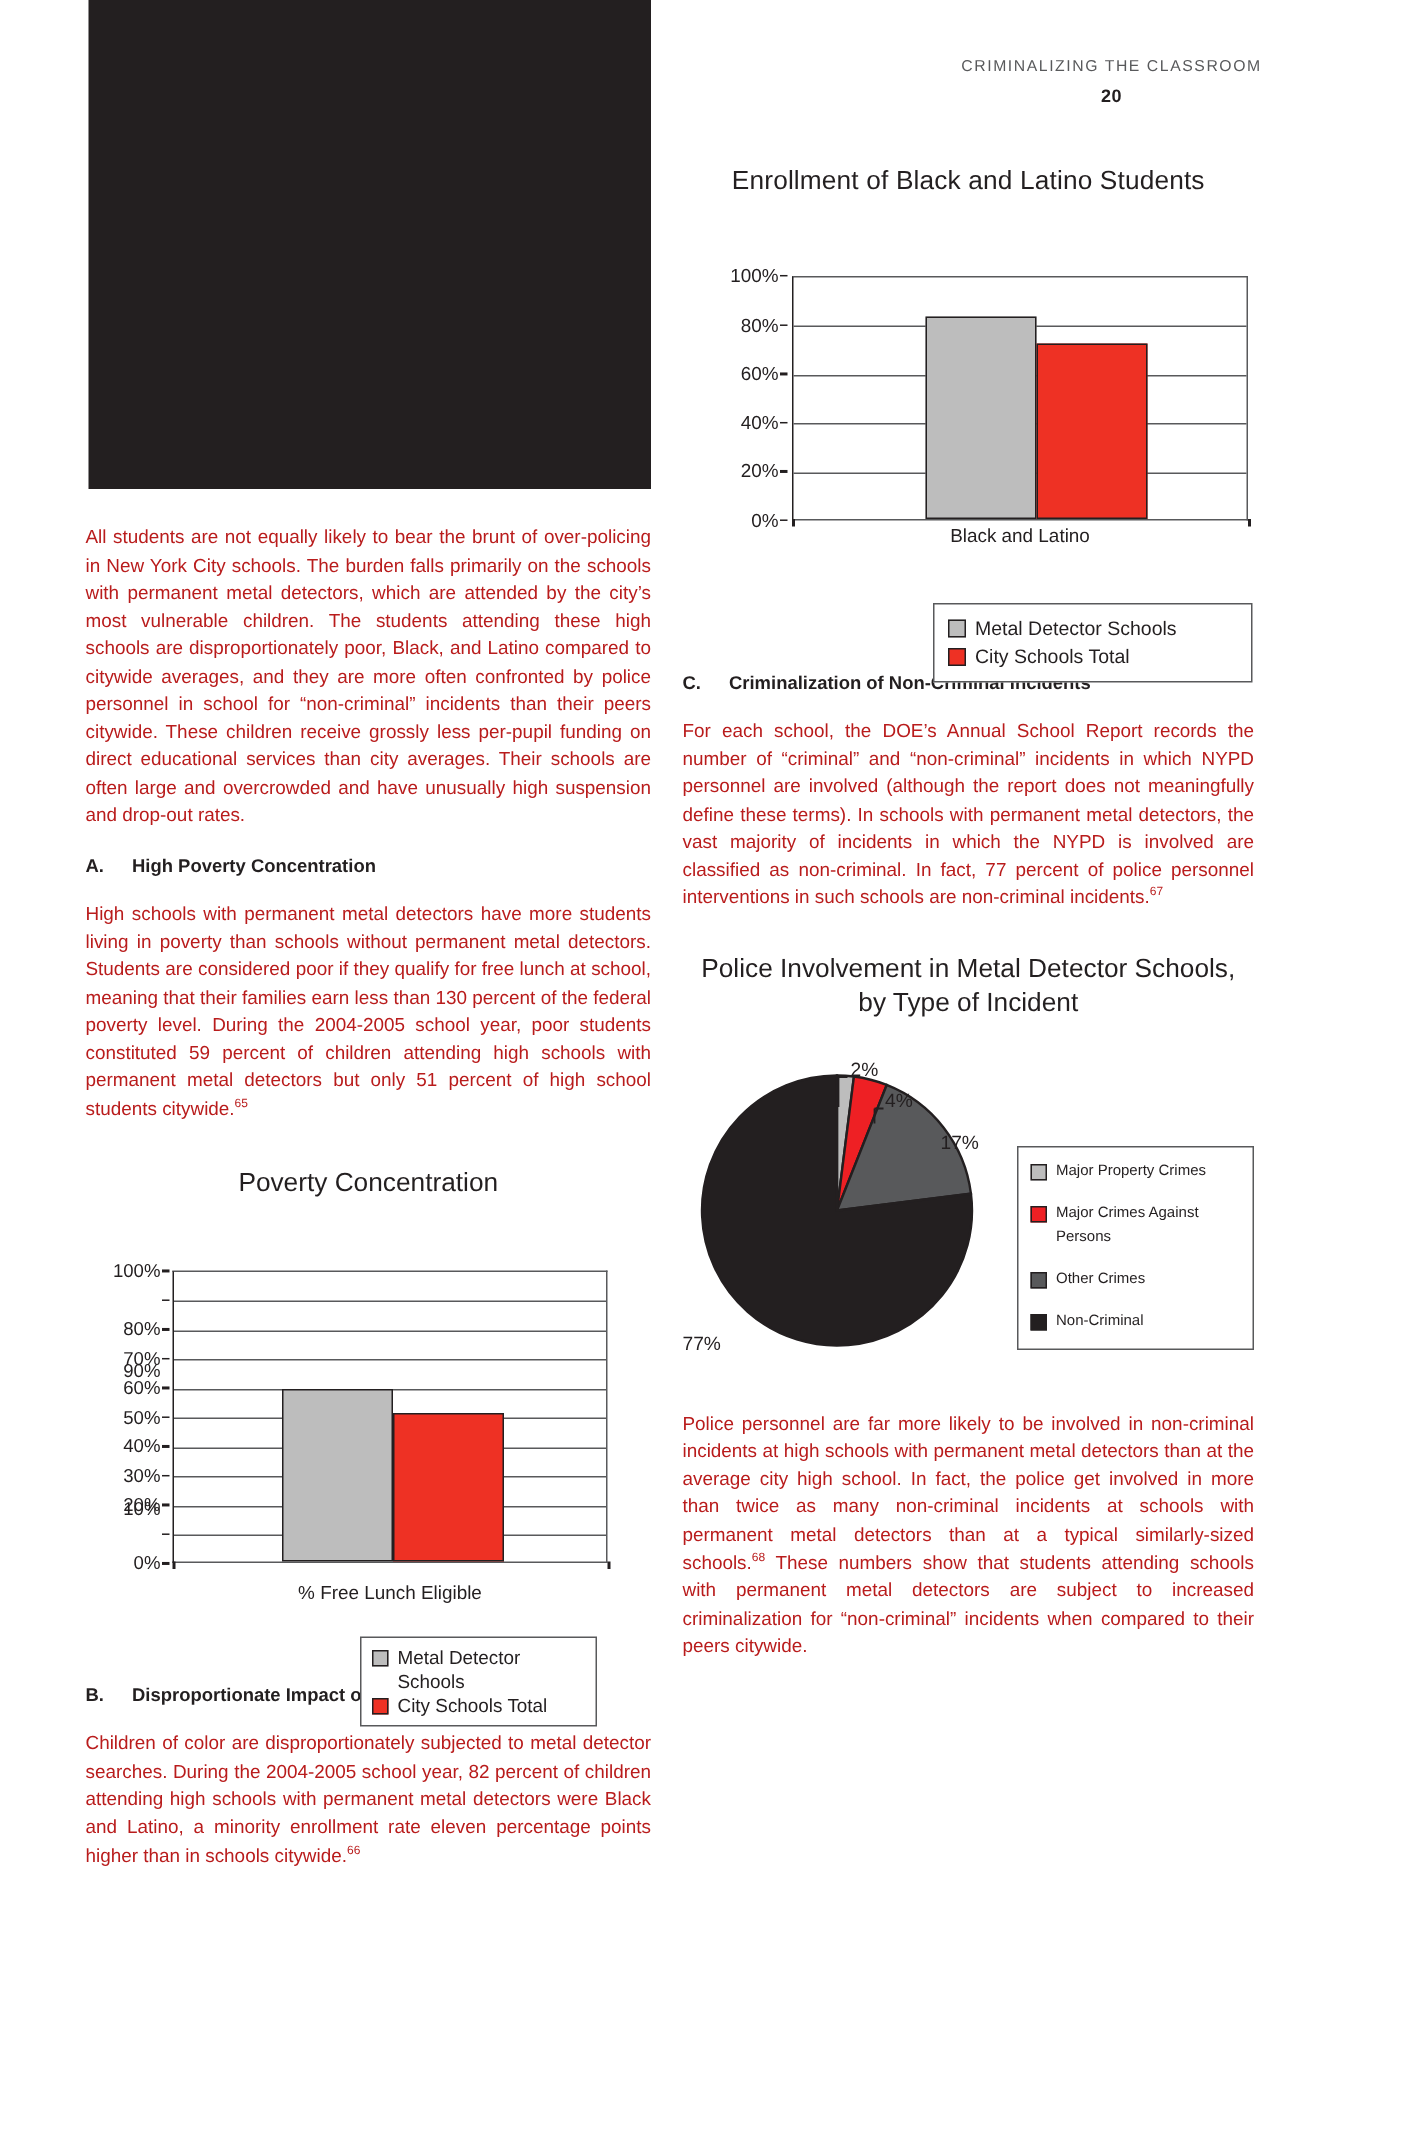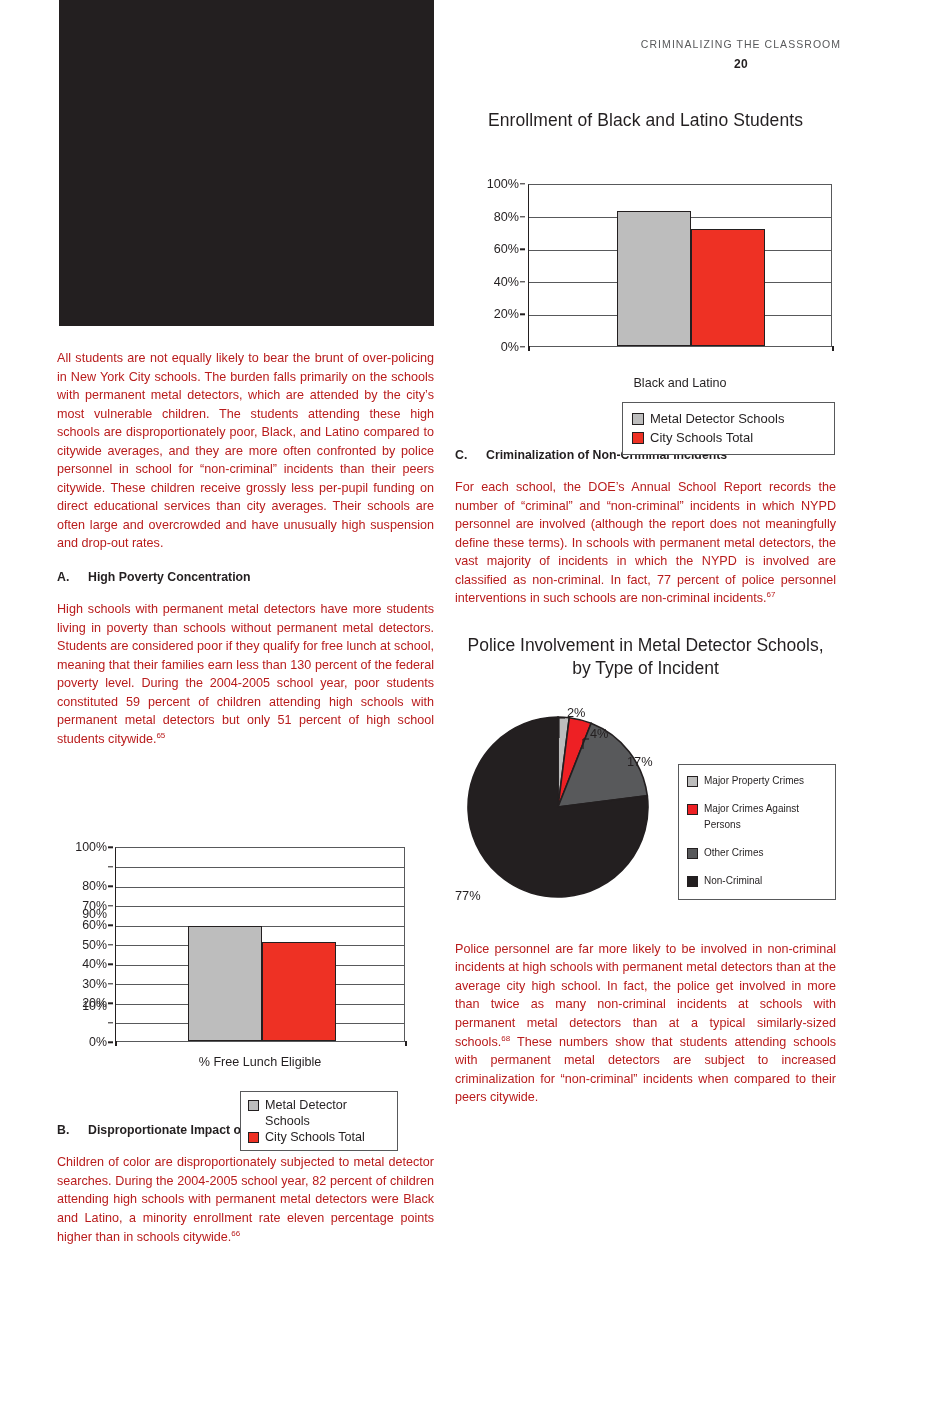--- a/index.html
+++ b/index.html
@@ -150,21 +150,21 @@
   #enroll-ticks .tick {
     position: absolute; right: 6px;
     font-size: 12.6px; color: #231f20;
     transform: translateY(-50%);
     white-space: nowrap;
   }
   #enroll-ticks .tickmark {
     position: absolute; right: 0; width: 5px; height: 1.4px;
     background: #231f20; transform: translateY(-50%);
   }
-  #enroll-xlabel { position: absolute; left: 73px; top: 266px; width: 304px; }
+  #enroll-xlabel { position: absolute; left: 73px; top: 240px; width: 304px; }
   #enroll-legend {
     position: absolute; left: 167px; top: 292px;
     width: 213px; padding: 6px 9px 6px 9px;
   }
   #enroll-legend .legend-row { font-size: 13px; line-height: 18px; margin: 1px 0; }
   #enroll-legend .swatch { width: 12px; height: 12px; margin-top: 3px; }
 
   
   #chart-pie { position: relative; height: 300px; margin-top: 26px;}
   #chart-pie .chart-title { font-size: 17.5px; line-height: 23px; margin: 0 0 22px 0; }
@@ -239,20 +239,21 @@
     <p class="body-text">All students are not equally likely to bear the brunt of over-policing in New York City schools. The burden falls primarily on the schools with permanent metal detectors, which are attended by the city’s most vulnerable children. The students attending these high schools are disproportionately poor, Black, and Latino compared to citywide averages, and they are more often confronted by police personnel in school for “non-criminal” incidents than their peers citywide. These children receive grossly less per-pupil funding on direct educational services than city averages. Their schools are often large and overcrowded and have unusually high suspension and drop-out rates.</p>
 
     <div class="subhead">
       <span class="sh-letter">A.</span>
       <span class="sh-text">High Poverty Concentration</span>
     </div>
 
     <p class="body-text"><span>High schools with permanent metal detectors have more students living in poverty than schools without permanent metal detectors. Students are considered poor if they qualify for free lunch at school, meaning that their families earn less than 130 percent of the federal poverty level. During the 2004-2005 school year, poor students constituted 59 percent of children attending high schools with permanent metal detectors but only 51 percent of high school students citywide.</span><sup>65</sup></p>
 
     <div class="chart-block" id="chart-poverty">
+      <div class="chart-title">Poverty Concentration</div>
 
       <div id="pov-ticks">
           <div class="tick" style="top: 202px;">0%</div>
           <div class="tickmark" style="top: 202px;"></div>
           <div class="tick" style="top: 166px;">10%</div>
           <div class="tickmark" style="top: 182.5px;"></div>
           <div class="tick" style="top: 163px;">20%</div>
           <div class="tickmark" style="top: 163px;"></div>
           <div class="tick" style="top: 143.5px;">30%</div>
           <div class="tickmark" style="top: 143.5px;"></div>

